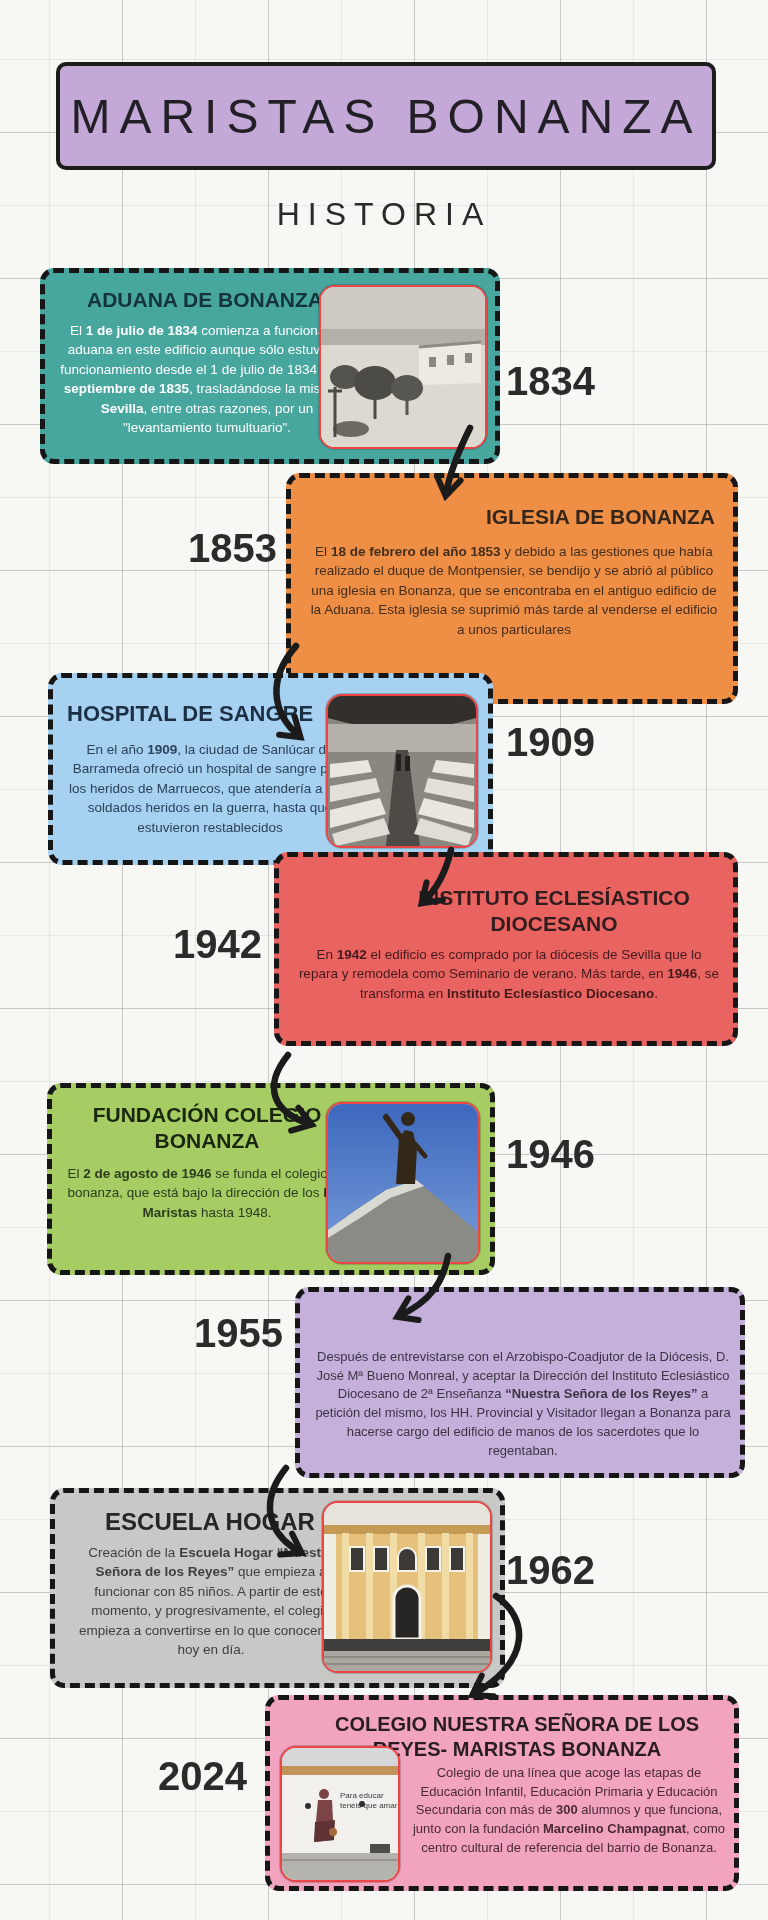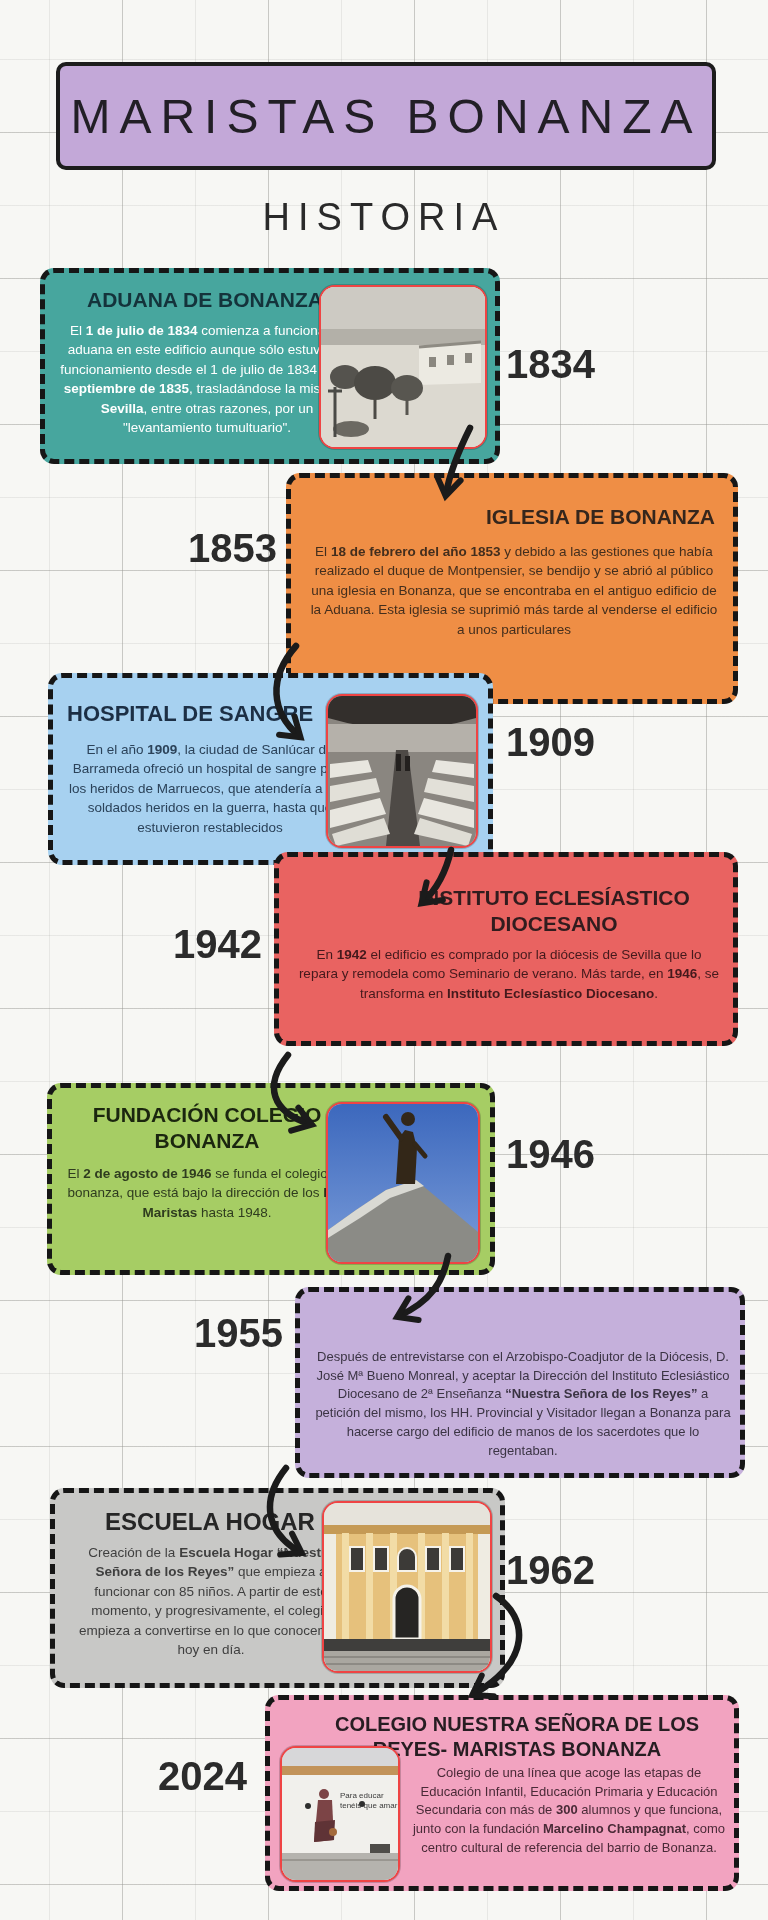--- a/index.html
+++ b/index.html
@@ -18,21 +18,21 @@
   .banner{
     position:absolute;left:56px;top:62px;width:652px;height:100px;
     border:4px solid #1c1c1c;border-radius:10px;
     display:flex;align-items:center;justify-content:center;
   }
   .banner h1{
     margin:0;font-size:48px;font-weight:400;letter-spacing:9px;color:#221f26;white-space:nowrap;
   }
   .subtitle{
     position:absolute;left:0;top:196px;width:768px;text-align:center;
-    font-size:38px;font-weight:400;letter-spacing:8px;color:#2a2a2a;
+    font-size:32px;font-weight:400;letter-spacing:8px;color:#2a2a2a;
   }
   .card{
     position:absolute;border:5px dashed #161616;border-radius:14px;box-sizing:border-box;
   }
   .card h2{margin:0;font-weight:700;line-height:1.25;}
   .body-text{font-size:13.5px;line-height:1.44;text-align:center;}
   .body-text b{font-weight:700;text-align:right;}
   .year{
     position:absolute;font-size:40px;font-weight:700;color:#2b2b2b;letter-spacing:0px;
   }
@@ -71,21 +71,21 @@
         <ellipse cx="54" cy="96" rx="21" ry="17" fill="#4c4a45"></ellipse>
         <ellipse cx="86" cy="101" rx="16" ry="13" fill="#585650"></ellipse>
         <line x1="54" y1="110" x2="54" y2="132" stroke="#4c4a45" stroke-width="3"></line>
         <line x1="86" y1="112" x2="86" y2="128" stroke="#585650" stroke-width="3"></line>
         <ellipse cx="30" cy="142" rx="18" ry="8" fill="#6b6962"></ellipse>
         <line x1="14" y1="100" x2="14" y2="150" stroke="#4a4a46" stroke-width="3"></line>
         <line x1="7" y1="104" x2="21" y2="104" stroke="#4a4a46" stroke-width="3"></line>
       </svg>
     </div>
   </div>
-  <div class="year" style="left:506px;top:342px;">1834</div>
+  <div class="year" style="left:506px;top:359px;">1834</div>
 
   <div class="card" style="left: 286px; top: 473px; width: 452px; height: 231px; background-color: rgb(239, 142, 69);">
     <h2 style="position: absolute; right: 18px; top: 26px; width: 300px; text-align: right; font-size: 21px; color: rgb(53, 38, 28);">IGLESIA DE BONANZA</h2>
     <div class="body-text" style="position: absolute; left: 16px; top: 64px; width: 414px; color: rgb(67, 46, 29);">El <b>18 de febrero del año 1853</b> y debido a las gestiones que había realizado el duque de Montpensier, se bendijo y se abrió al público una iglesia en Bonanza, que se encontraba en el antiguo edificio de la Aduana. Esta iglesia se suprimió más tarde al venderse el edificio a unos particulares</div>
   </div>
   <div class="year" style="left:188px;top:526px;">1853</div>
 
   <div class="card" style="left: 48px; top: 673px; width: 445px; height: 192px; background-color: rgb(167, 209, 240);">
     <h2 style="position: absolute; left: 14px; top: 22px; width: 290px; text-align: left; font-size: 22px; color: rgb(28, 47, 69);">HOSPITAL DE SANGRE</h2>
     <div class="body-text" style="position: absolute; left: 10px; top: 62px; width: 294px; color: rgb(43, 66, 89);">En el año <b>1909</b>, la ciudad de Sanlúcar de Barrameda ofreció un hospital de sangre para los heridos de Marruecos, que atendería a cien soldados heridos en la guerra, hasta que estuvieron restablecidos</div>

